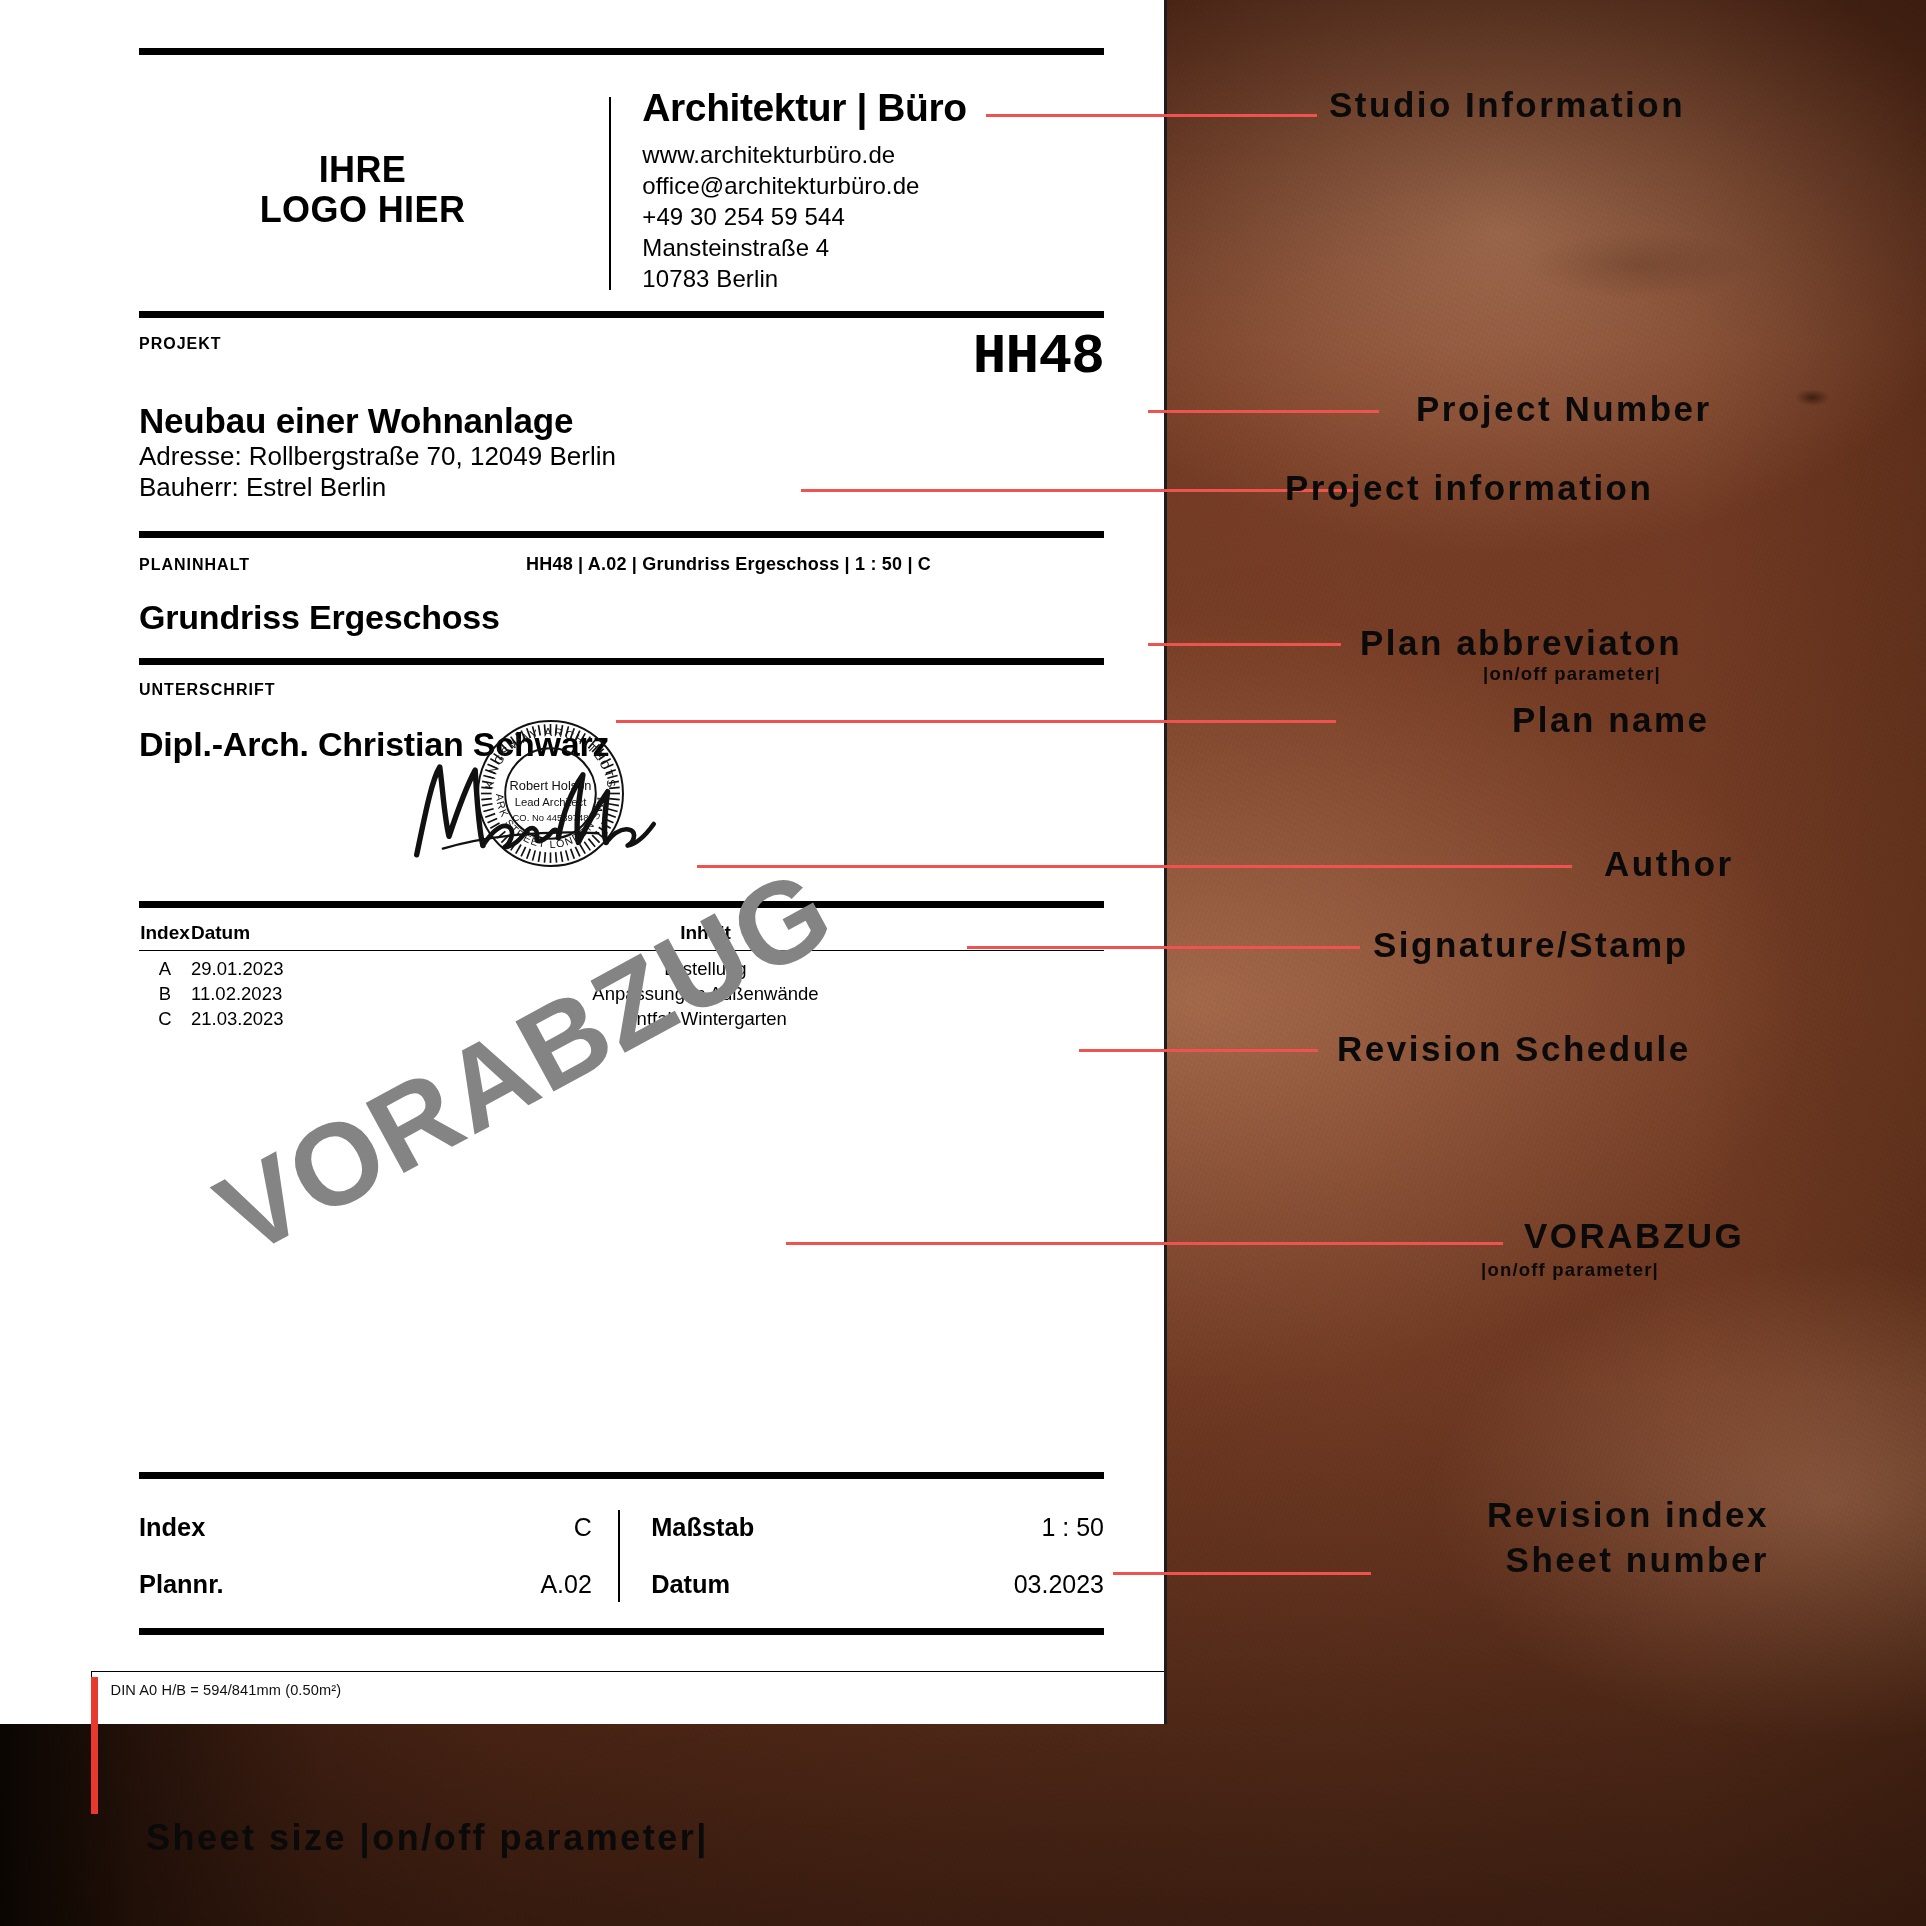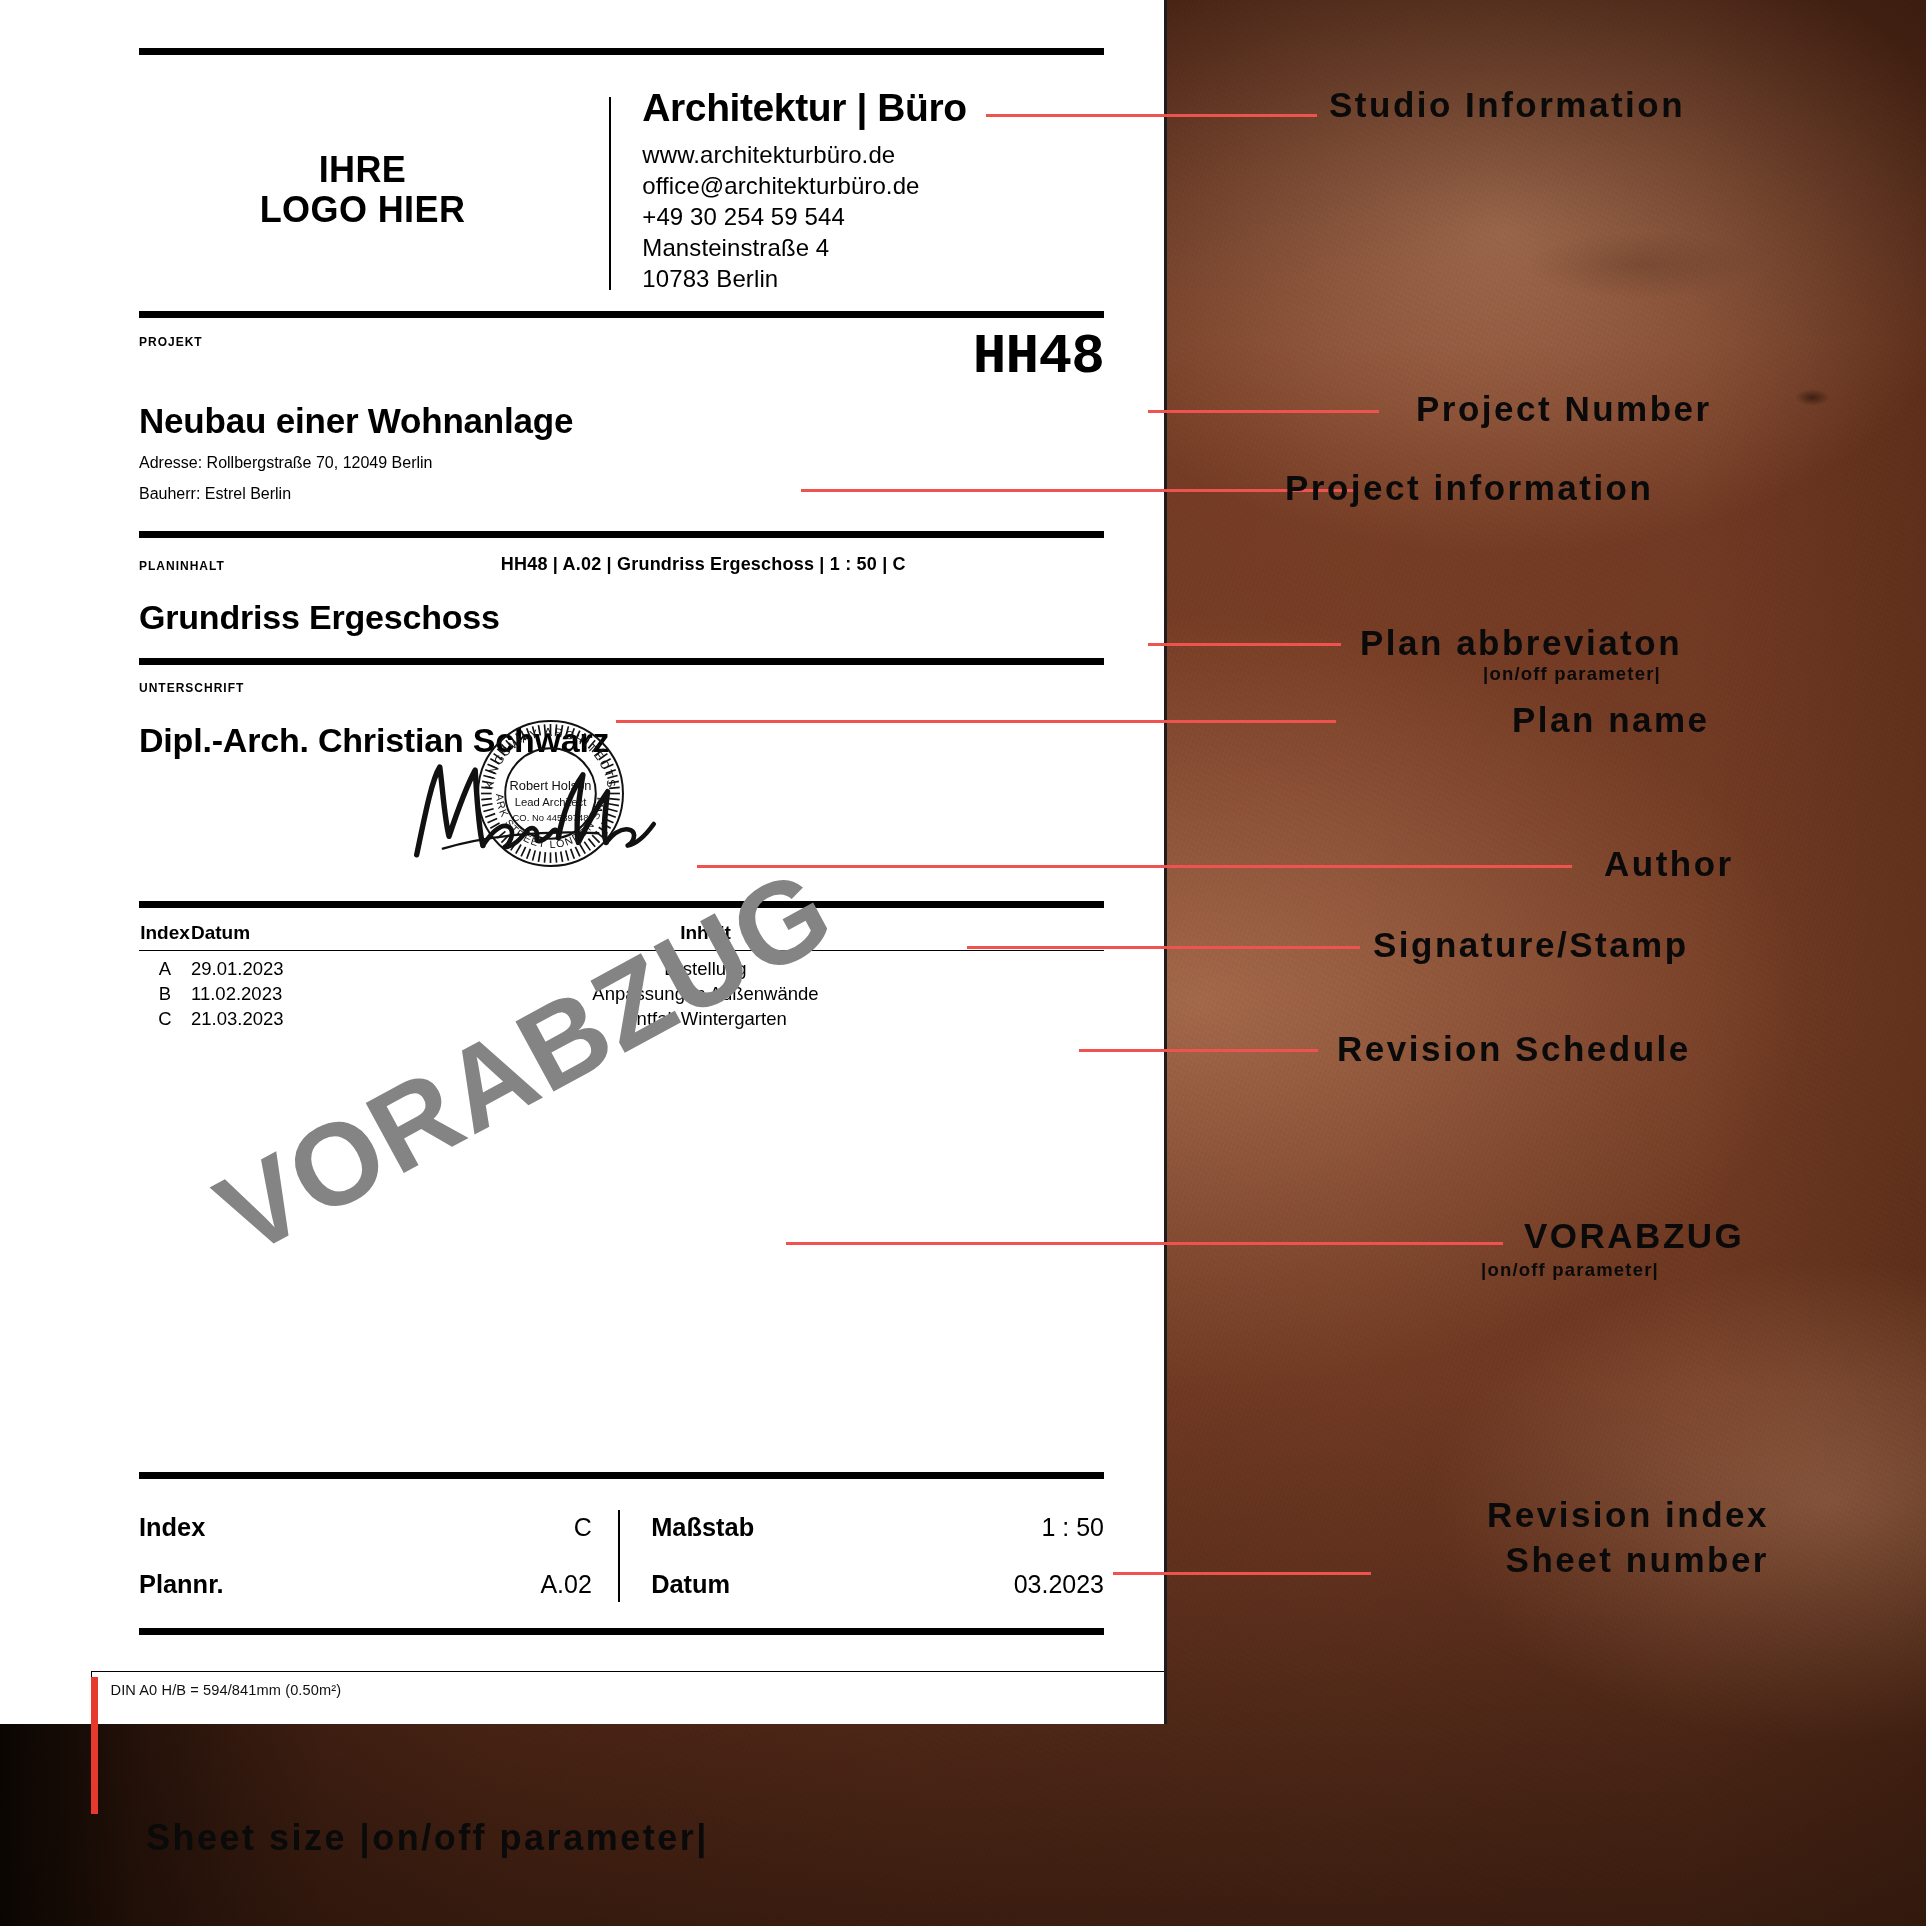--- a/index.html
+++ b/index.html
@@ -67,26 +67,26 @@
     font-stretch:condensed; letter-spacing:0.4px; color:#000; }
   .vdiv { width:2.3px; background:#000; align-self:stretch; margin:10.8px 0 4.6px 0; }
   .studio-cell { padding-left:31px; flex:1; }
   .studio-name { font-weight:700; font-size:39px; letter-spacing:-0.4px; color:#000;
     font-stretch:condensed; white-space:nowrap; }
   .studio-line { font-size:24px; color:#000; line-height:1.30; font-stretch:condensed;
     letter-spacing:0.1px; }
   .studio-lines { margin-top:8.5px; }
 
   
-  .sec-label { font-weight:700; font-size:12px; letter-spacing:1px; color:#000; font-stretch:condensed;}
+  .sec-label { font-weight:700; font-size:16px; letter-spacing:1px; color:#000; font-stretch:condensed;}
   .projekt { position:relative; padding:17px 0 28px 0; }
   .projekt-top { display:flex; align-items:flex-start; justify-content:space-between; }
   .projnum { font-weight:700; font-size:56px; line-height:.82; color:#000; font-stretch:condensed; letter-spacing:-0.8px;font-family:Liberation Mono, monospace;}
   .projekt-title { font-weight:700; font-size:35px; margin-top:20px; color:#000; font-stretch:condensed; letter-spacing:-0.2px;}
-  .projekt-sub { font-size:16px; margin-top:13px; color:#000; font-stretch:condensed; }
+  .projekt-sub { font-size:26px; color:#000; font-stretch:condensed; }
 
   
   .planinhalt { padding:15.4px 0 21.6px 0; }
   .pi-top { display:flex; align-items:baseline; }
   .pi-abbr { font-weight:700; font-size:18px; margin-left:276px; color:#000; font-stretch:condensed; letter-spacing:0.2px; }
   .pi-name { font-weight:700; font-size:34px; margin-top:23px; color:#000; font-stretch:condensed; letter-spacing:-0.2px;}
 
   
   .unterschrift { padding:15.4px 0 0 0; height:236px; position:relative; }
   .author { font-weight:700; font-size:34px; margin-top:26px; color:#000; font-stretch:condensed; letter-spacing:-0.2px;}

